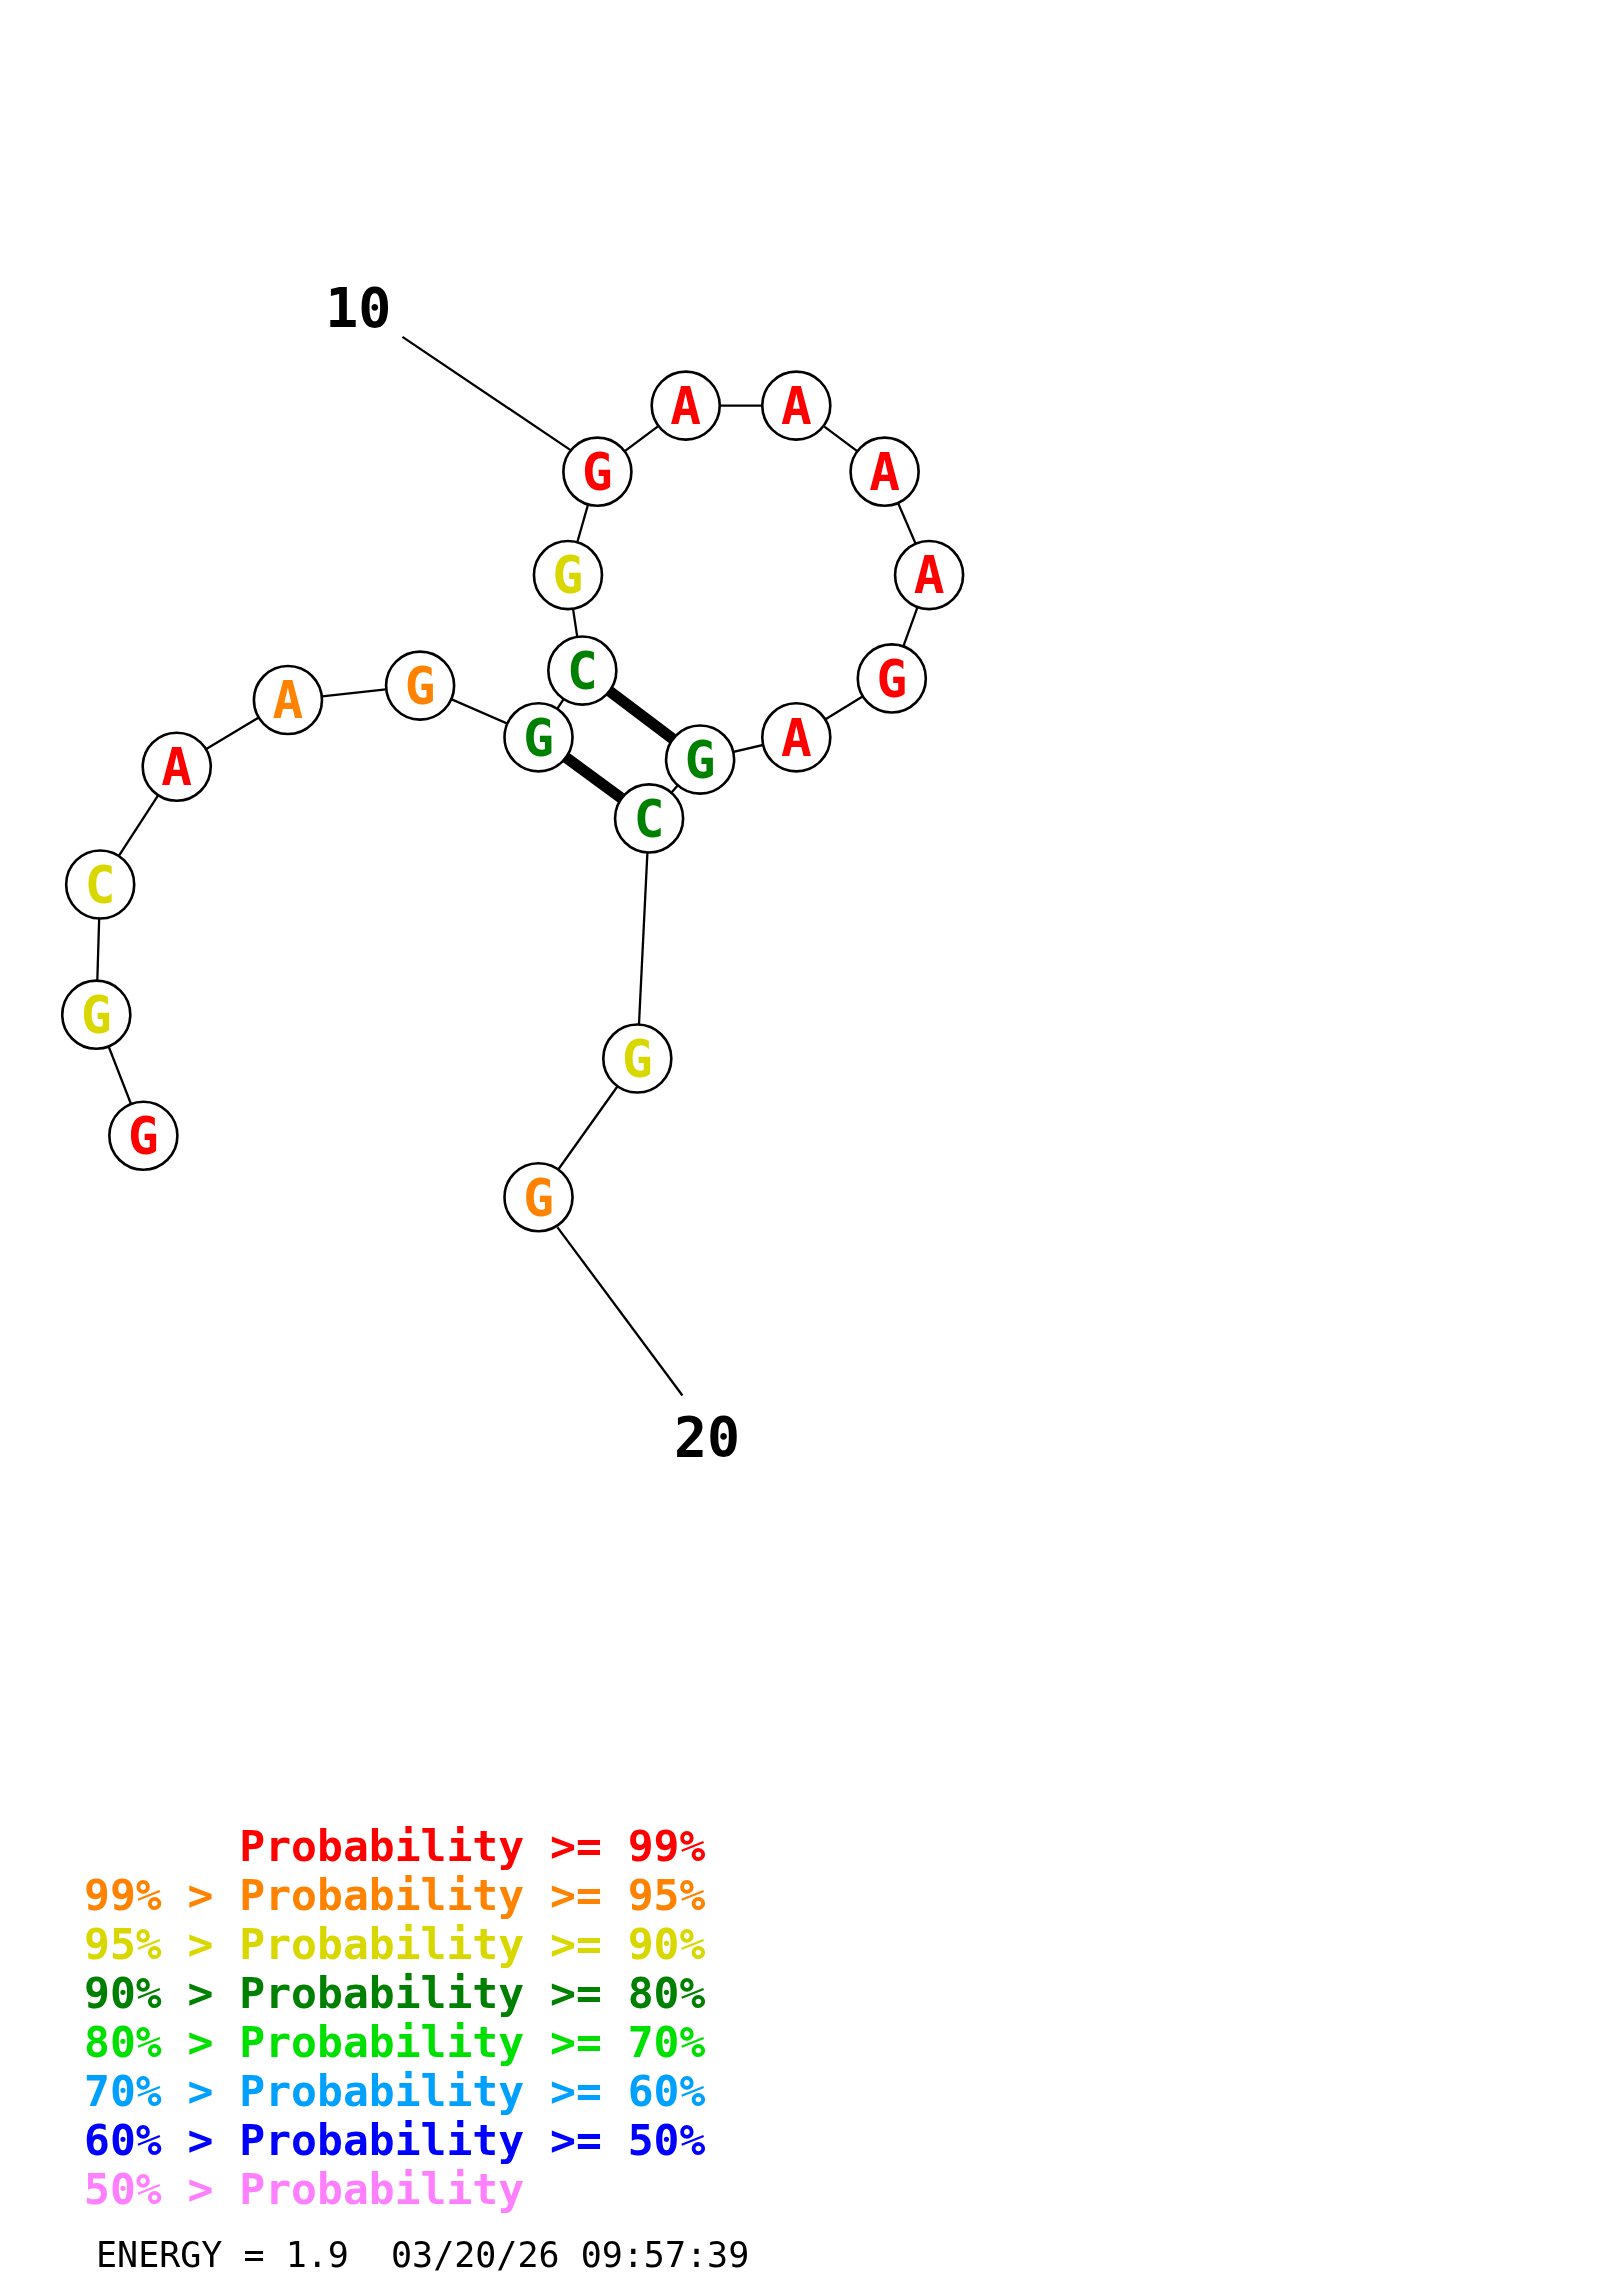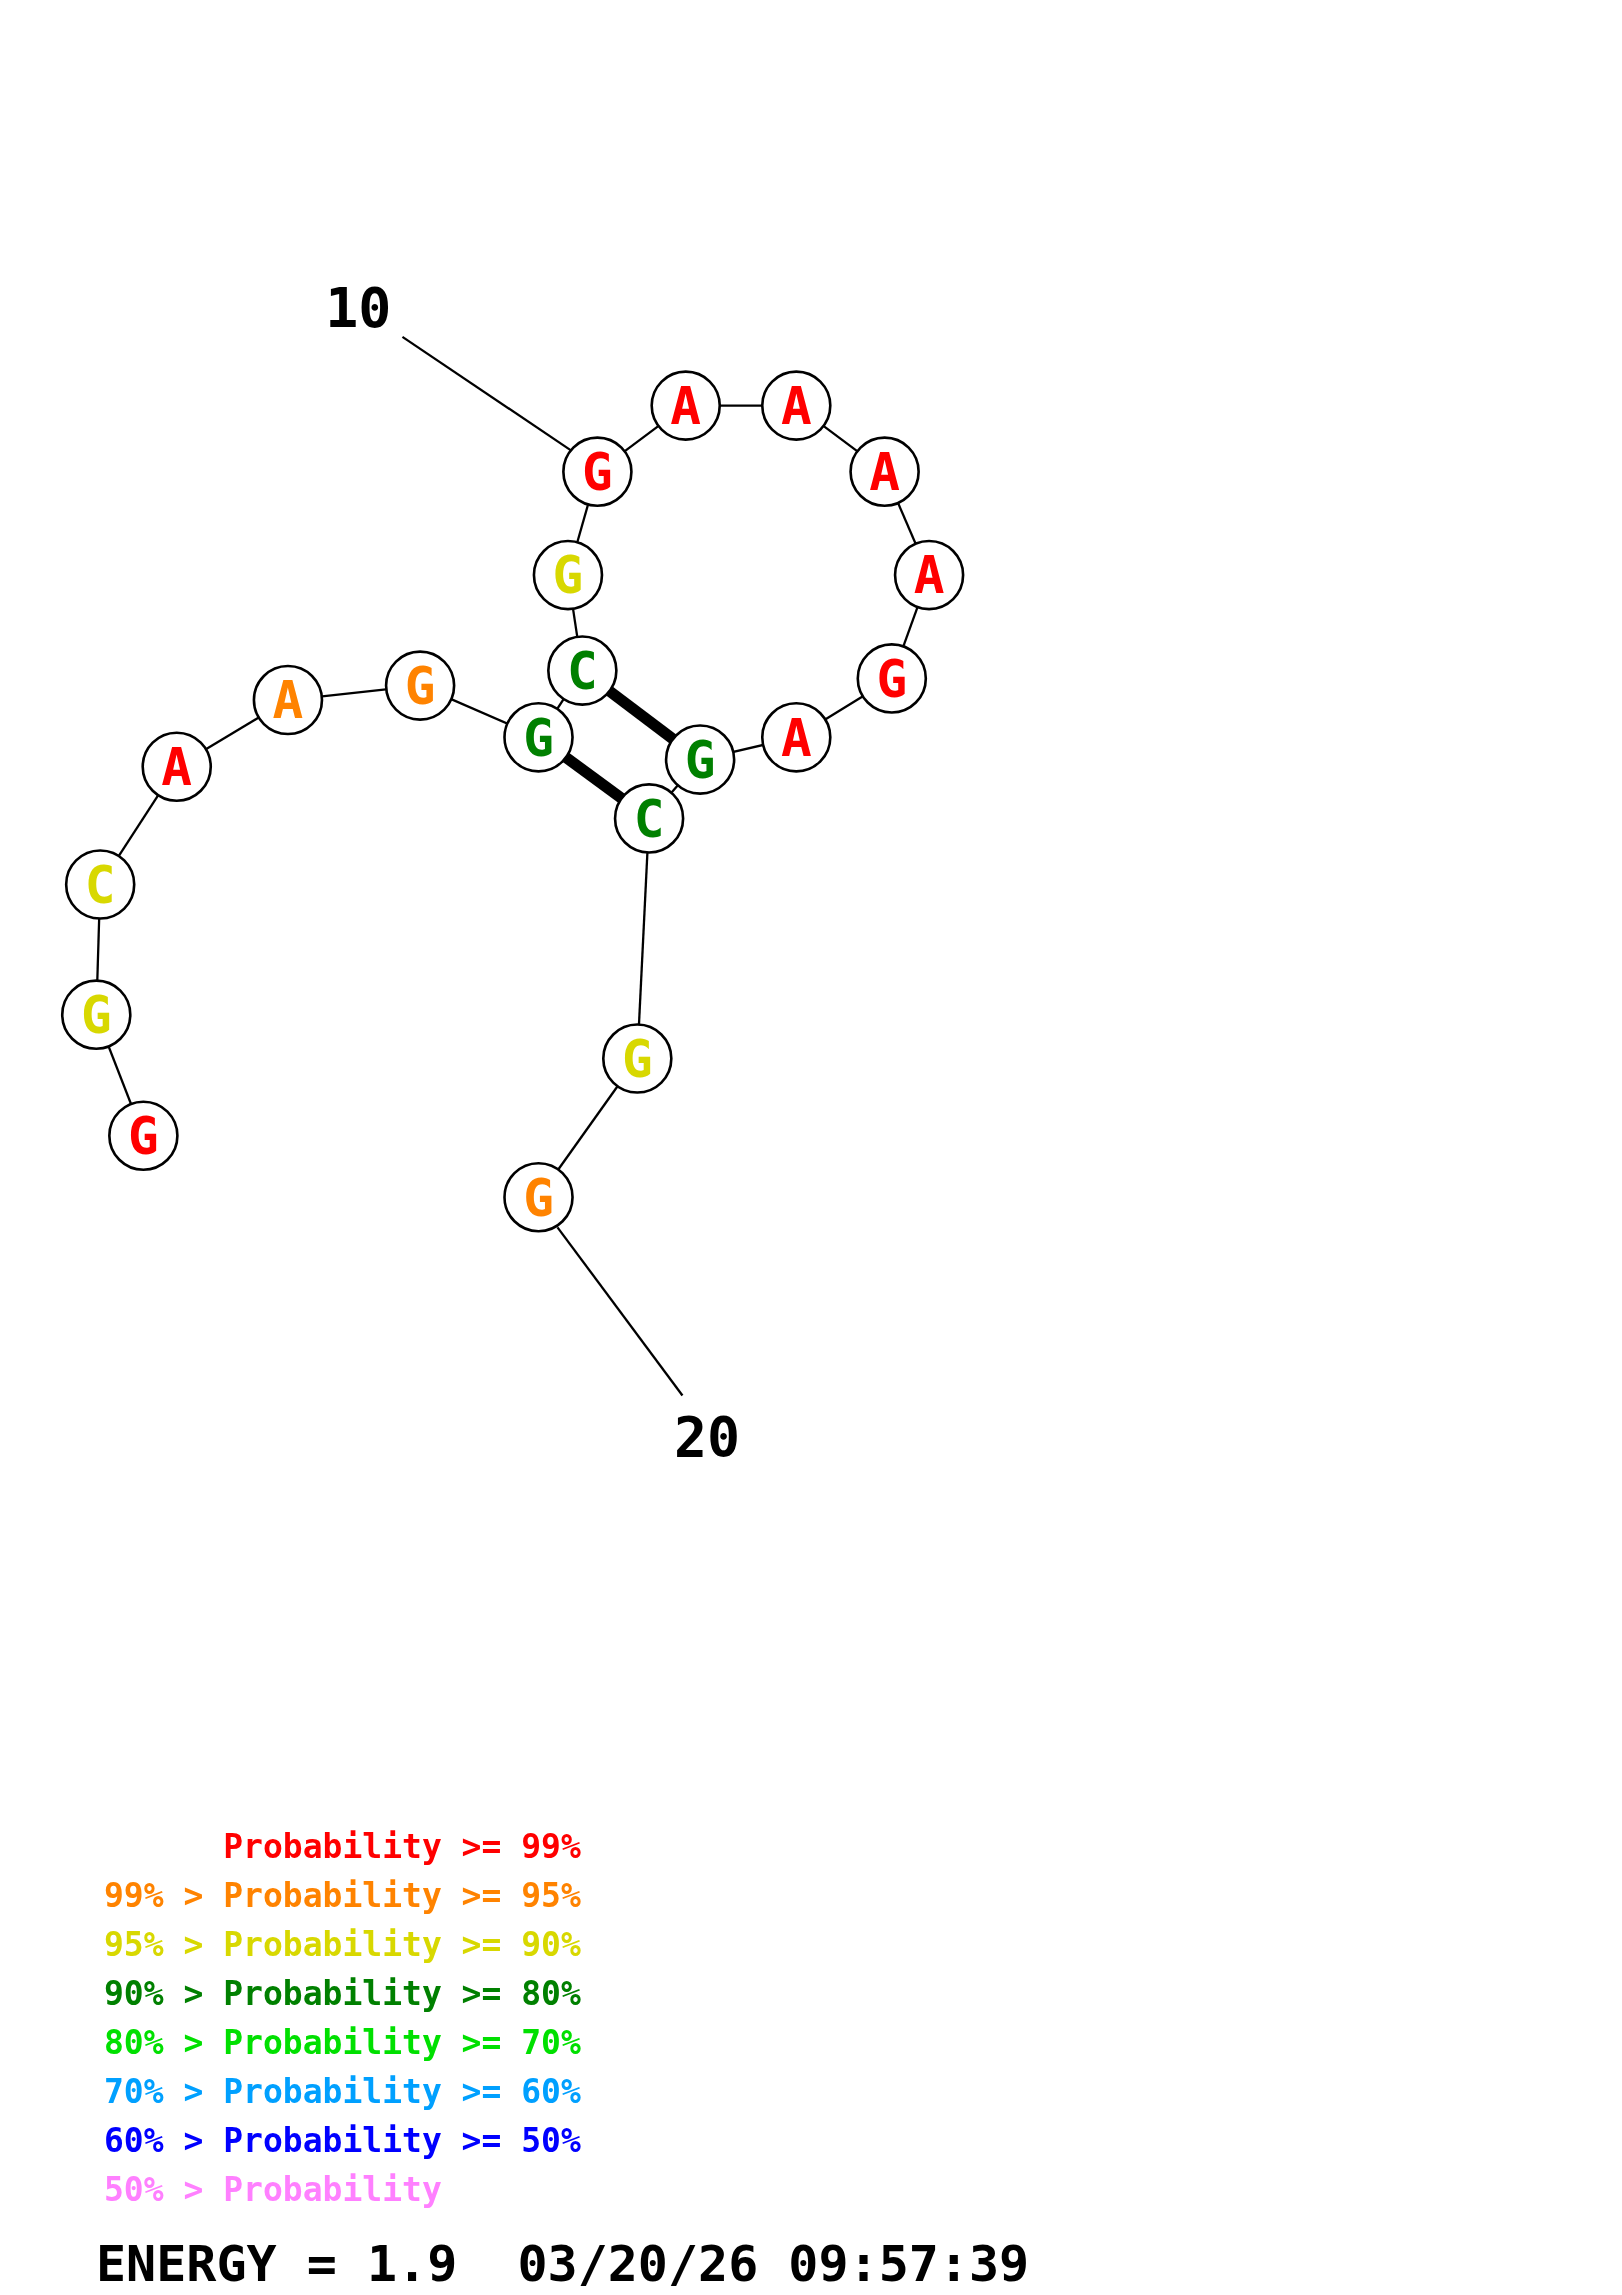--- a/index.html
+++ b/index.html
@@ -14,28 +14,28 @@
   .nt-circle { fill:#ffffff; stroke:#000000; stroke-width:4; }
   .nt-letter {
     font-family:"DejaVu Sans Mono", monospace;
     font-weight:bold; font-size:78px; text-anchor:middle;
   }
   .idx-label {
     font-family:"DejaVu Sans Mono", monospace;
     font-weight:bold; font-size:84px; fill:#000000; text-anchor:start;
   }
   .legend {
-    position:absolute; left:104px; top:1822px;
+    position:absolute; left:84px; top:1822px;
     font-family:"DejaVu Sans Mono", monospace;
-    font-weight:bold; font-size:33px; line-height:49px; white-space:pre;
+    font-weight:bold; font-size:43px; line-height:49px; white-space:pre;
   }
   .energy {
     position:absolute; left:96px; top:2235px;
     font-family:"DejaVu Sans Mono", monospace;
-    font-weight:bold; font-size:50px; white-space:pre; color:#000000;
+    font-weight:normal; font-size:35px; white-space:pre; color:#000000;
   }
 </style>
 </head>
 <body>
 
 <div class="page">
 
   <svg id="structure-svg" width="1622" height="2295" viewBox="0 0 2479 3508">
     <g id="backbone-layer">
         <line x1="219" y1="1736" x2="147" y2="1551" class="backbone"></line>

